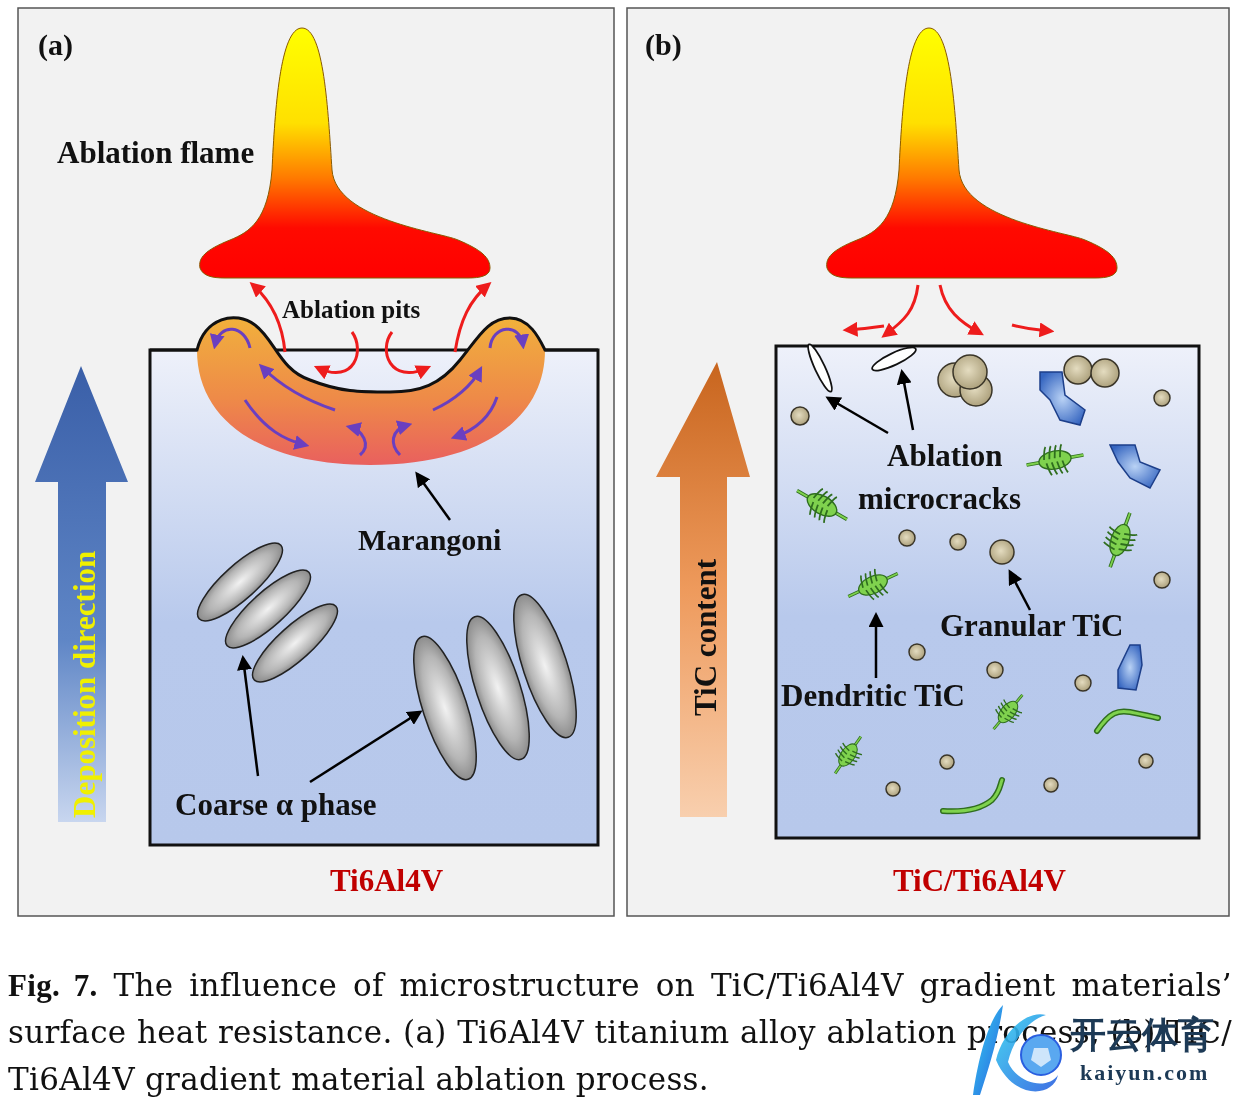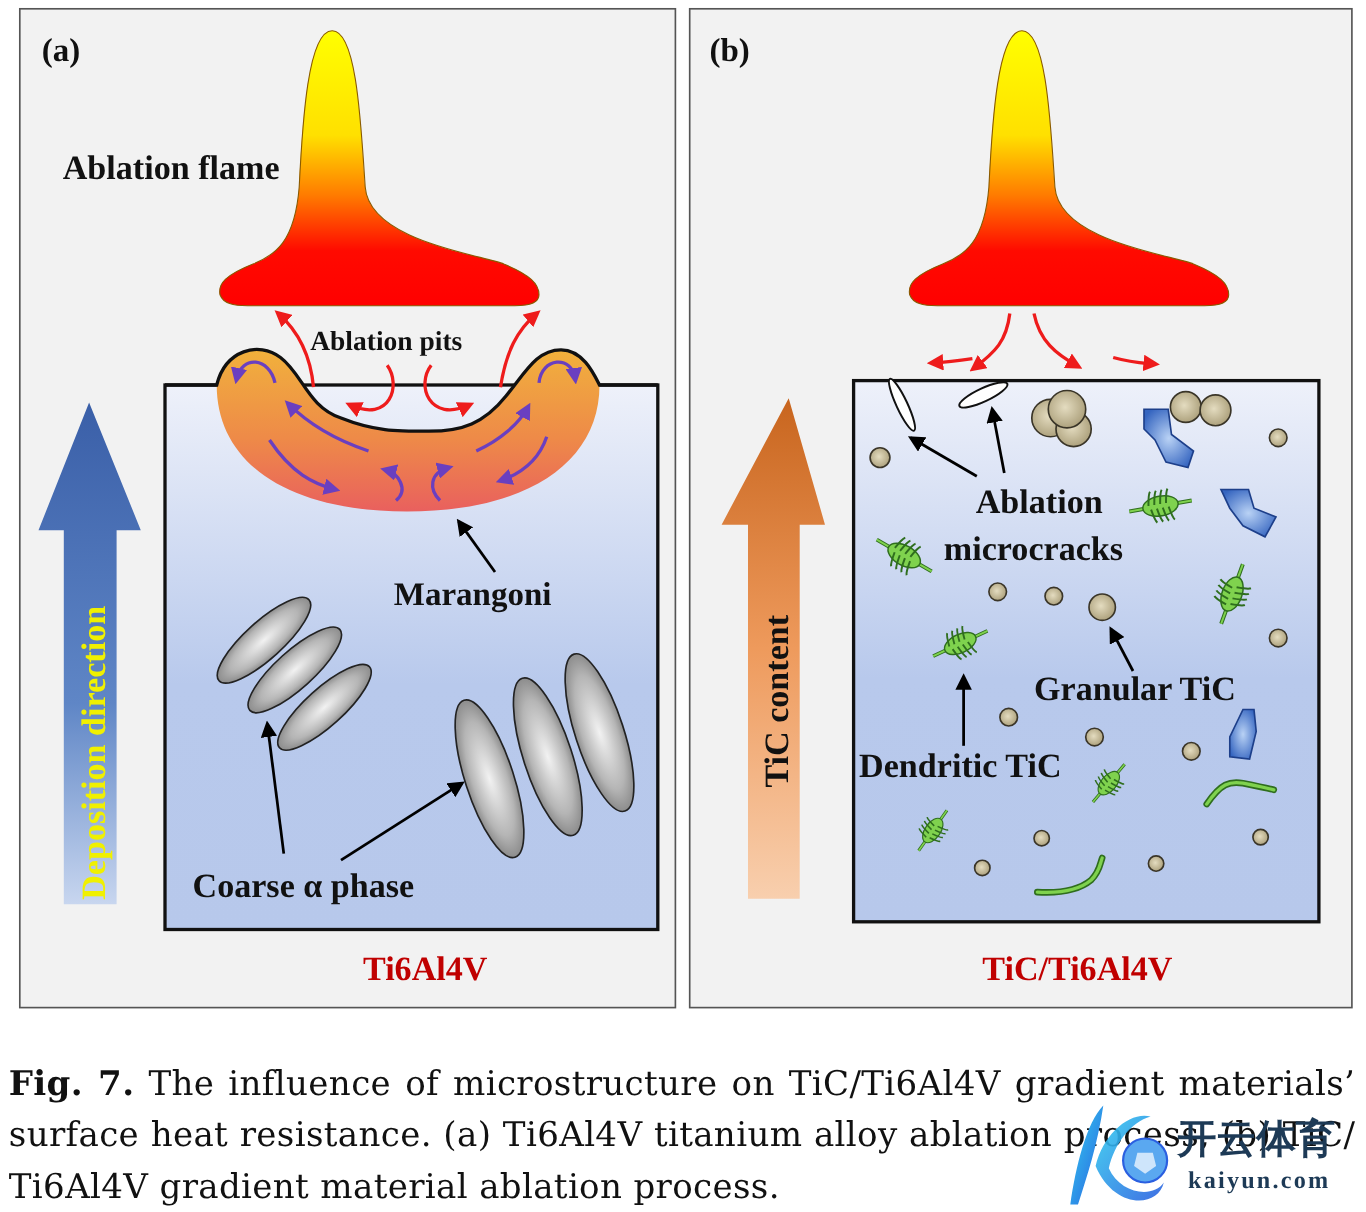--- a/index.html
+++ b/index.html
@@ -3,21 +3,21 @@
 <meta charset="utf-8">
 <style>
   html, body { margin: 0; padding: 0; background: #ffffff; }
   body { width: 1242px; height: 1102px; position: relative; overflow: hidden; }
   #figure { position: absolute; left: 0; top: 0; width: 1242px; height: 930px; }
   .caption {
     position: absolute; left: 8px; top: 962px; width: 1224px;
     font-family: "DejaVu Serif", serif; font-size: 31px; line-height: 47px;
     color: #111; text-align: justify; letter-spacing: 0.3px;
   }
-  .caption .fig-label { font-weight: bold; }
+  .caption .fig-label { font-weight: bold; font-family: Liberation Serif, serif; }
   .watermark {
     position: absolute; left: 958px; top: 1000px; width: 280px; height: 100px;
   }
   svg text { font-family: "Liberation Serif", serif; font-weight: bold; }
 </style>
 </head>
 <body>
 
 <svg id="figure" viewBox="0 0 1242 930" width="1242" height="930" xmlns="http://www.w3.org/2000/svg">
   <defs>

